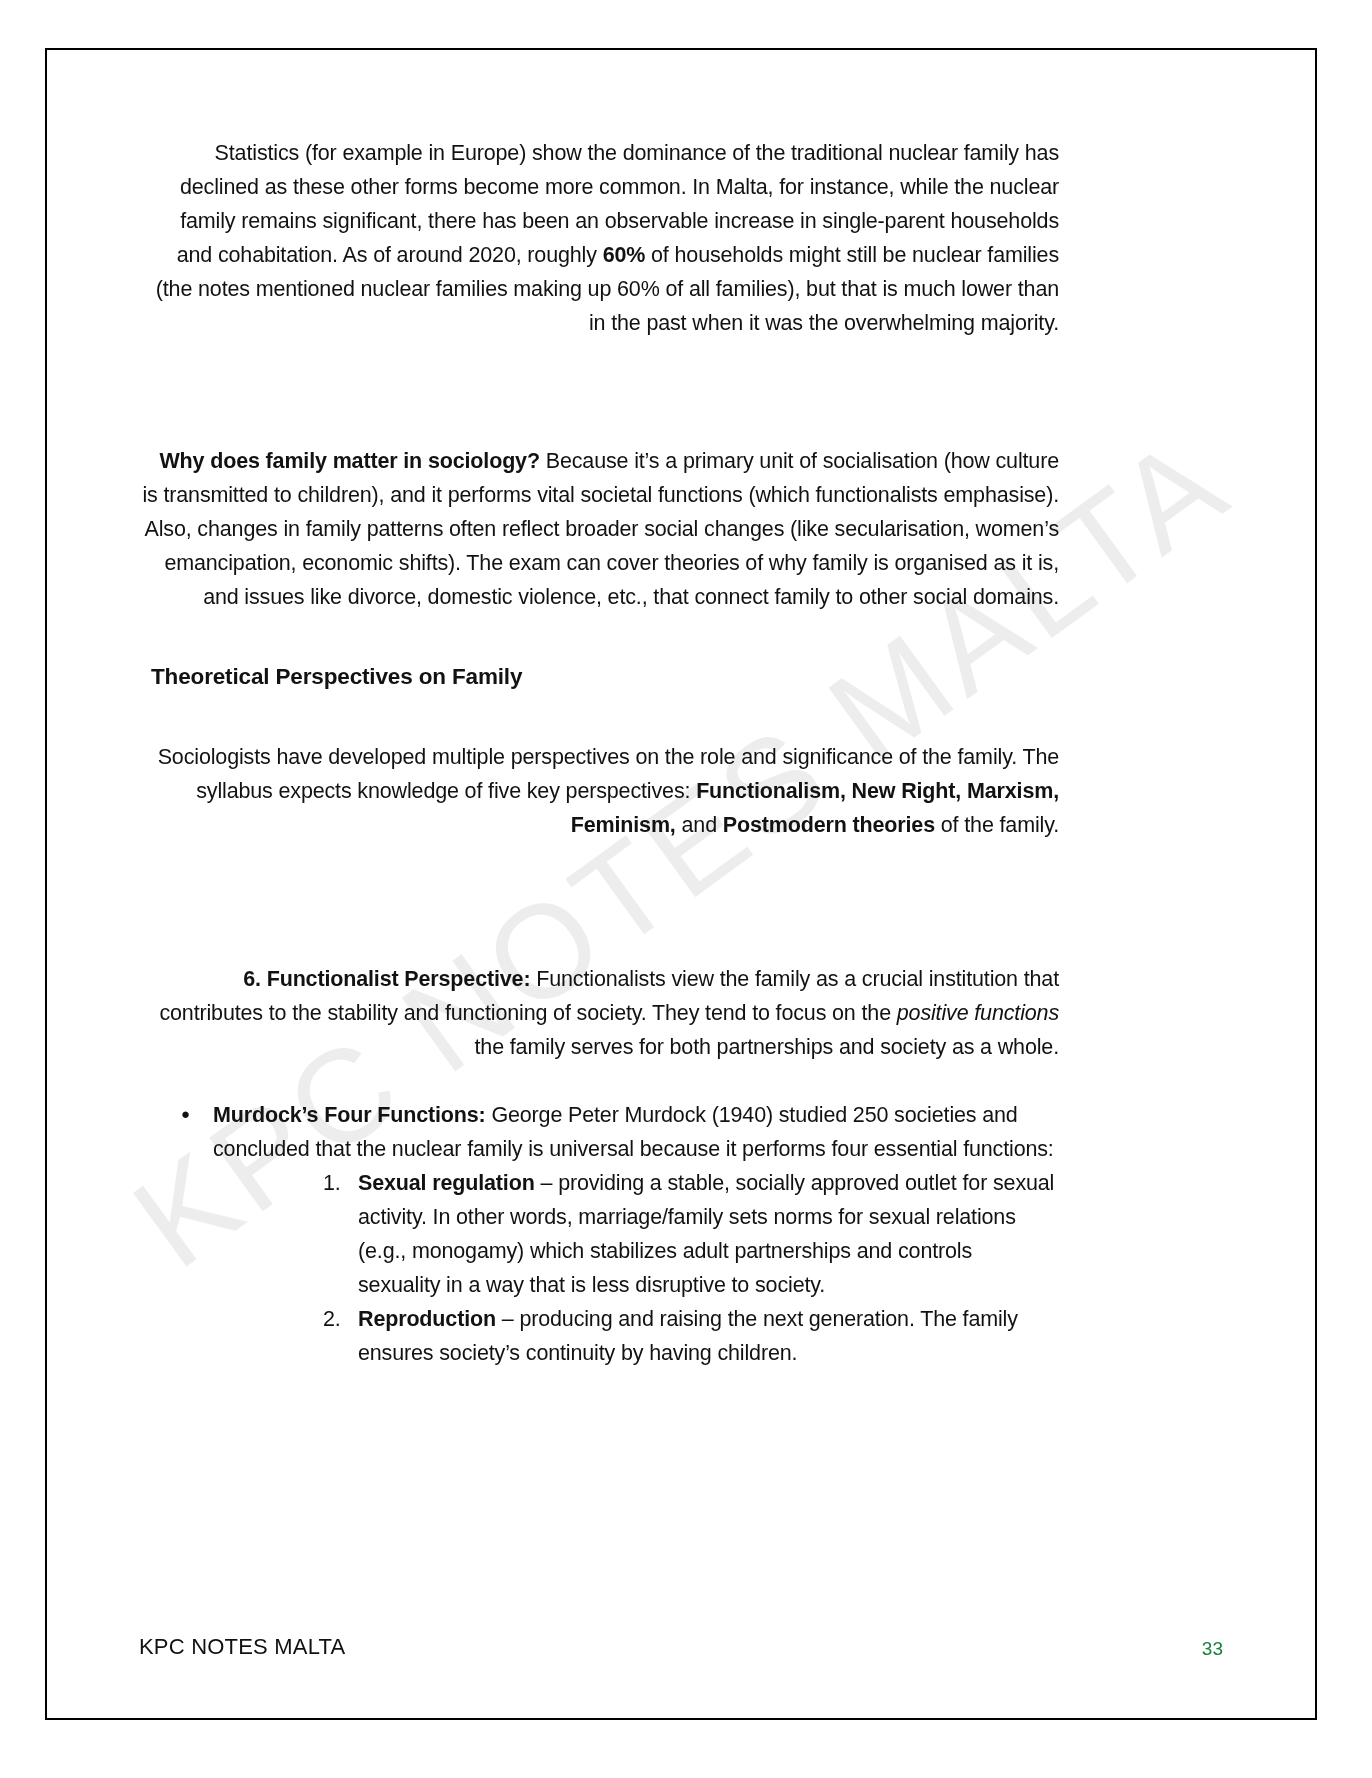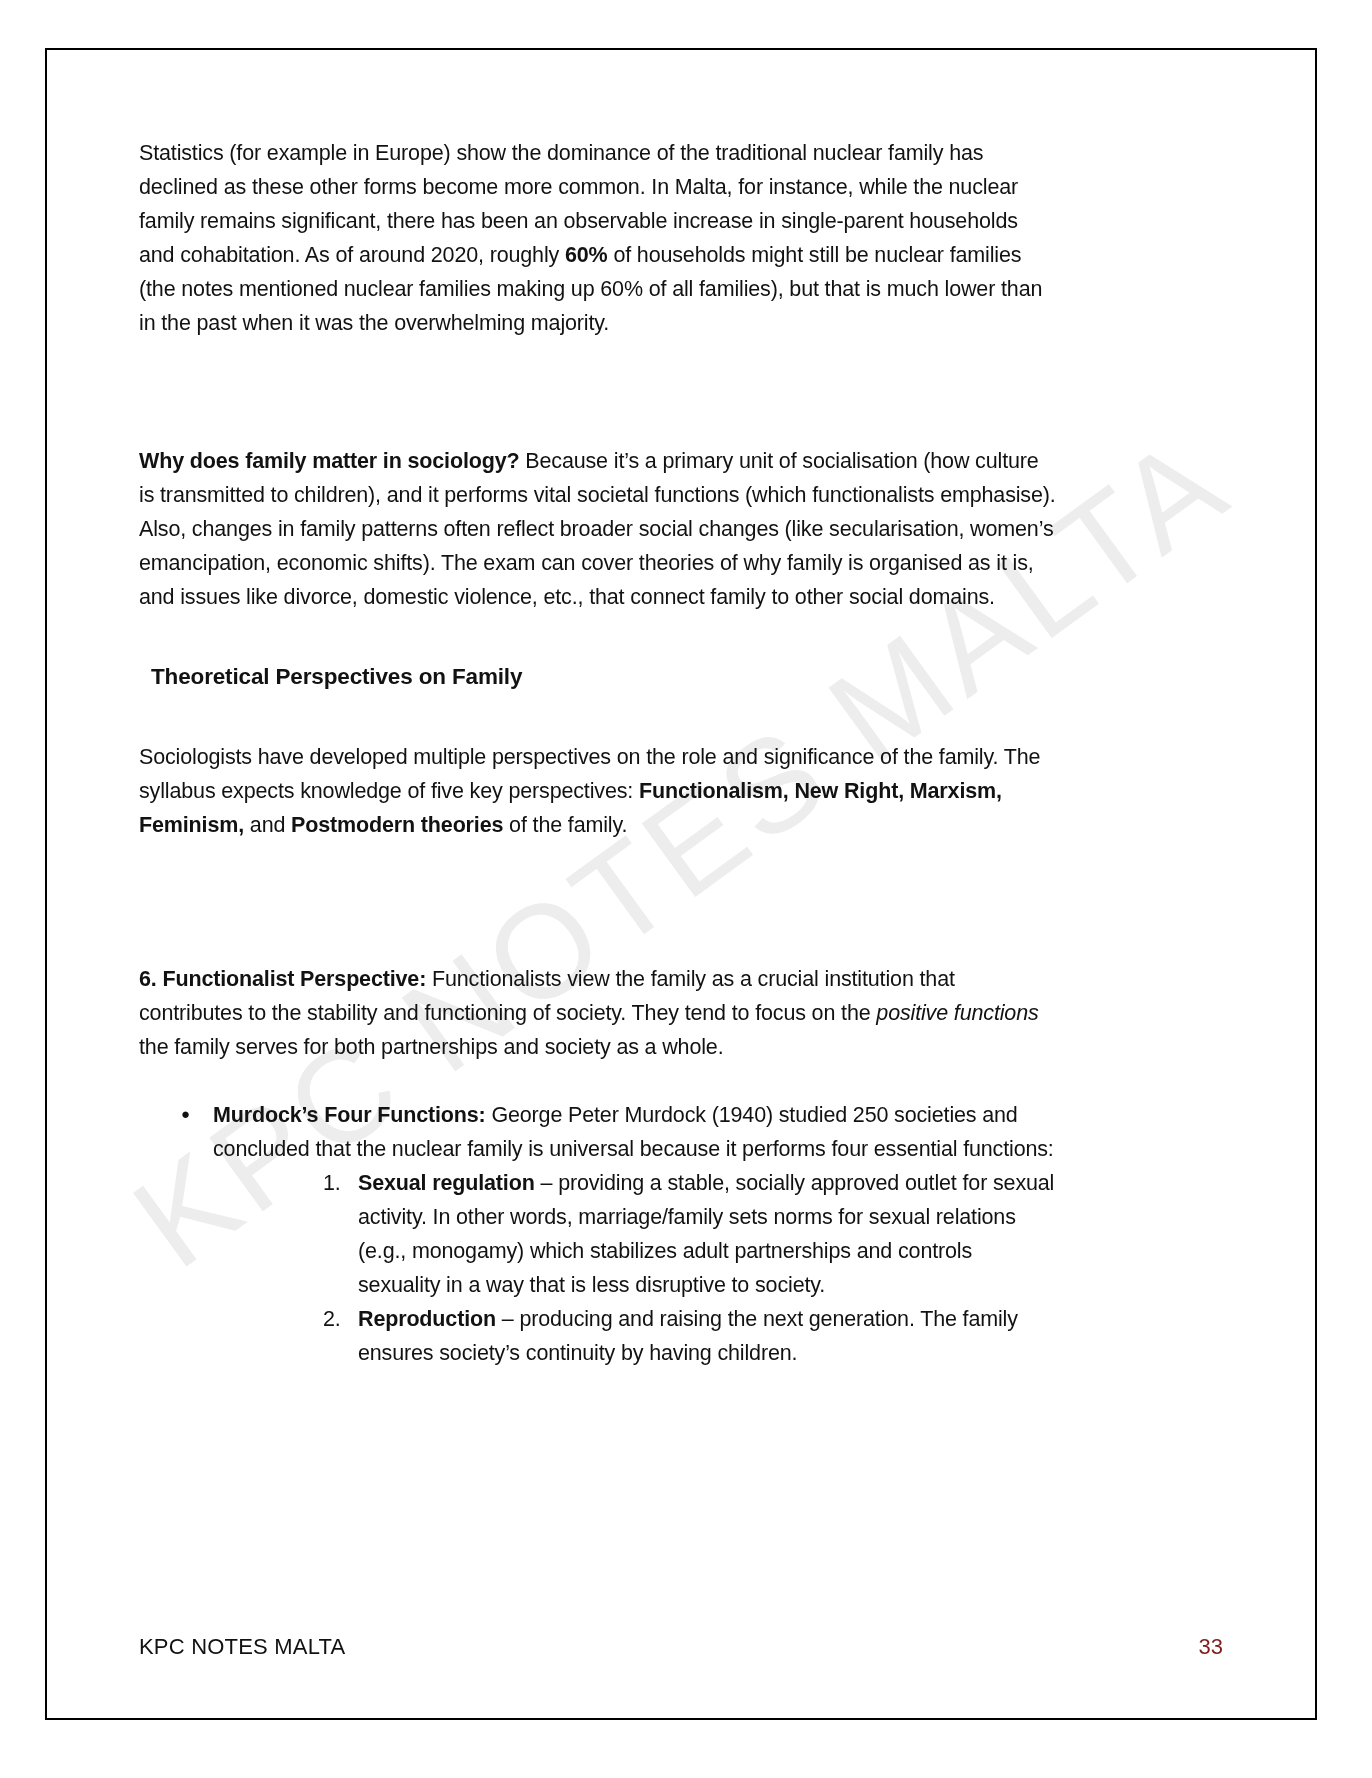--- a/index.html
+++ b/index.html
@@ -55,21 +55,21 @@
   p.body, .heading, ul.bullets, ol.nums {
     font-size: 21.5px;
     line-height: 34px;
     letter-spacing: -0.15px;
     margin: 0;
     color: #121212;
   }
 
   p.body {
     margin: 0 0 0 0;
-    text-align: left;
+    text-align: right;
   }
 
   .gap-lg { height: 104px; }
   .gap-md { height: 34px; }
   .gap-xl { height: 120px; }
 
   .heading {
     font-weight: bold;
     font-size: 22.5px;
     margin: 12px;
@@ -126,22 +126,22 @@
     z-index: 2;
   }
   .footer-left {
     font-family: "Liberation Sans", sans-serif;
     font-size: 22px;
     letter-spacing: 0.2px;
     color: #111111;
   }
   .footer-right {
     font-family: "Liberation Sans", sans-serif;
-    font-size: 22px;
-    color: #7f1d1d;
+    font-size: 19px;
+    color: #15803d;
   }
 </style>
 </head>
 <body>
 
 <div class="page">
 
   <div class="watermark">KPC NOTES MALTA</div>
 
   <div class="content">

